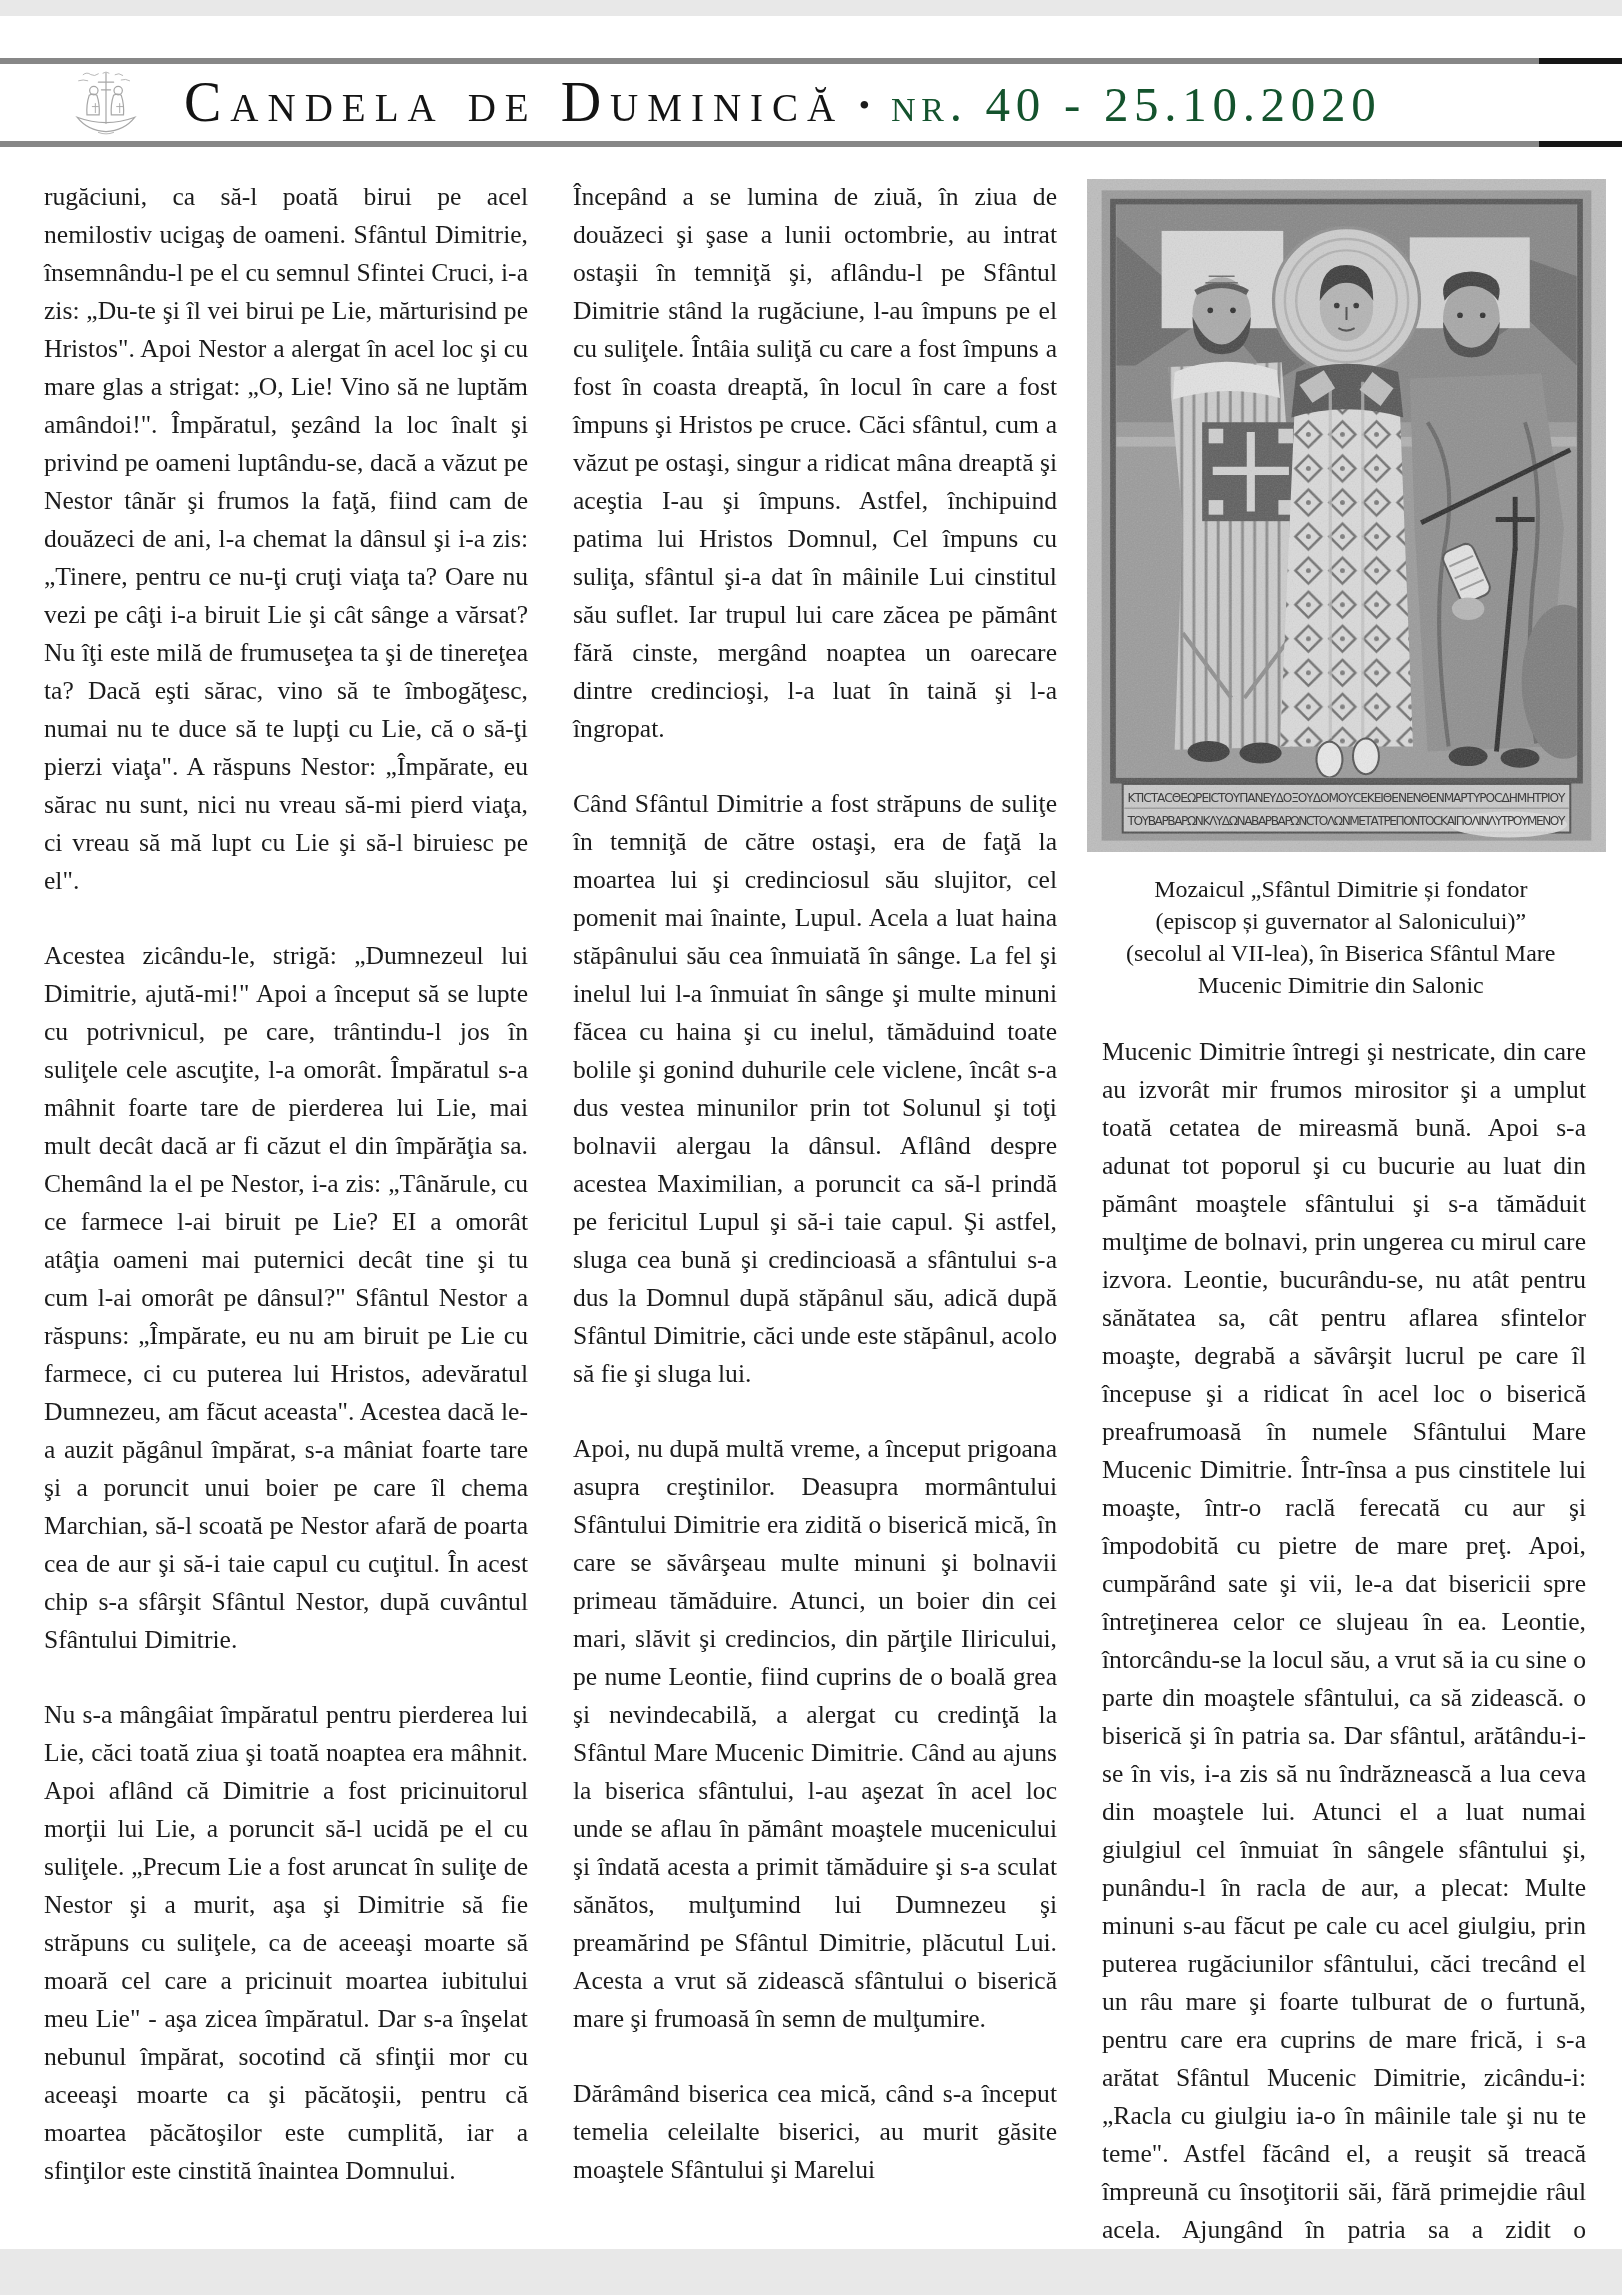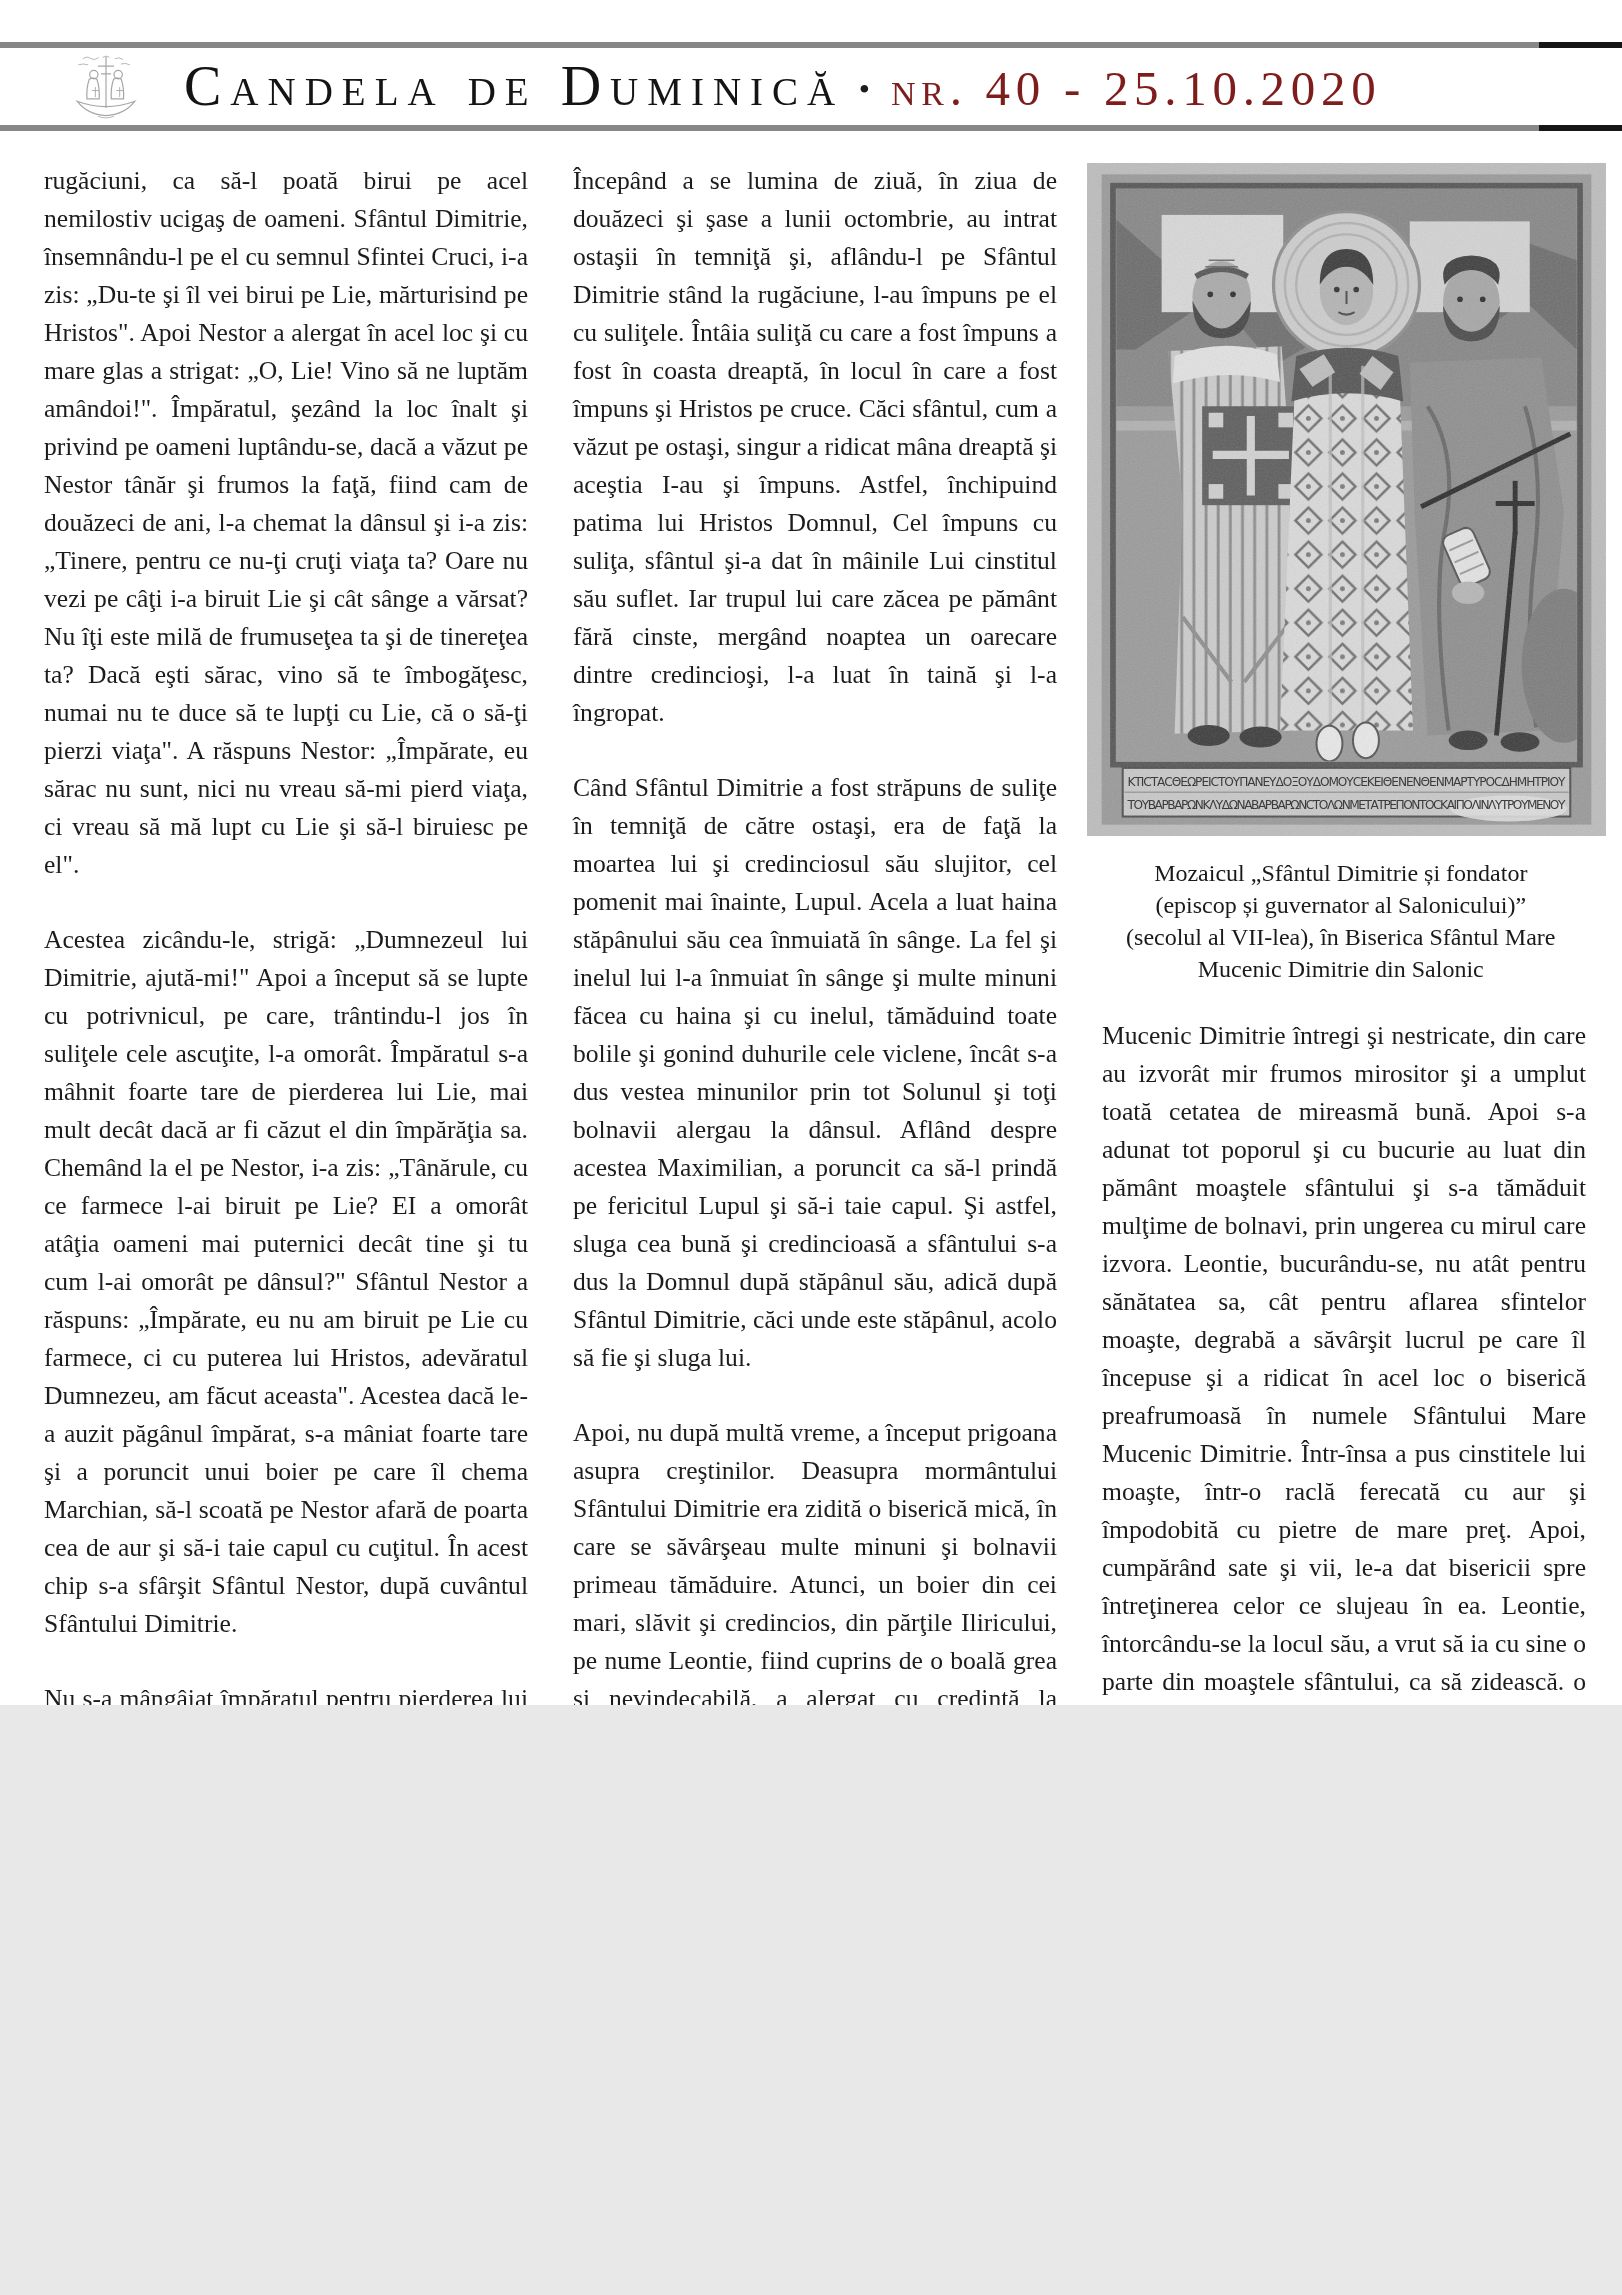--- a/index.html
+++ b/index.html
@@ -1,17 +1,17 @@
 <!DOCTYPE html>
 <html style="font-size:13px"><head>
 <meta charset="utf-8">
 <style>
   html,body{margin:0;padding:0;background:#e8e8e8;}
   .page{
-    width:1623px;height:1705px;background:#ffffff;margin:0 auto;position:relative;
+    width:1623px;height:2233px;background:#ffffff;margin:16px auto;position:relative;
     font-family:"Liberation Serif", serif;color:#1c1c1c;overflow:hidden;
   }
   .rule{
     height:5.7px;
     background:linear-gradient(90deg,#878787 0,#878787 94.8%,#161616 94.8%,#161616 100%);
   }
   .rule-top{margin-top:42px;}
   .header-row{
     display:flex;align-items:center;
     padding:3.2px 45px 3.2px 67px;height:71px;
@@ -21,21 +21,21 @@
     margin-left:39px;white-space:nowrap;display:flex;align-items:baseline;
     font-variant:small-caps;
   }
   .masthead .title{
     font-size:56px;letter-spacing:9px;font-weight:400;color:#141414;
   }
   .masthead .sep{
     font-size:32px;margin:0 21px 0 14.6px;position:relative;top:-4.9px;letter-spacing:0;
   }
   .masthead .issue{
-    font-size:49px;letter-spacing:5.7px;color:#7f1d1d;
+    font-size:49px;letter-spacing:5.7px;color:#14532d;
   }
   .main{
     display:flex;gap:45px;padding:0 44px;margin-top:31px;
   }
   .col{
     width:484px;flex:0 0 auto;
     font-size:25.6px;line-height:38px;text-align:justify;
     color:#1c1c1c;
   }
   .col p{margin:0 0 37px 0;}

